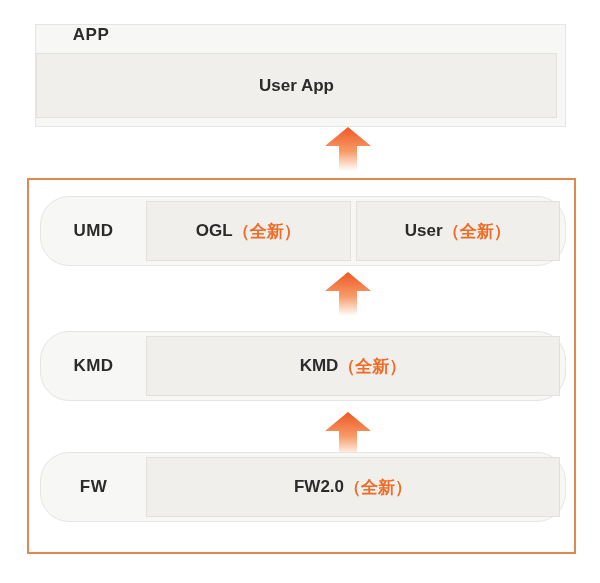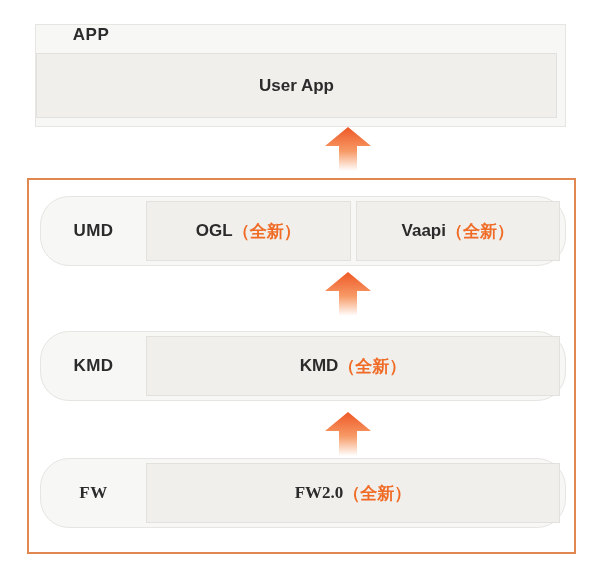--- a/index.html
+++ b/index.html
@@ -67,21 +67,21 @@
     left: 27px; top: 178px;
     width: 549px; height: 376px;
     background: #ffffff;
     border: 2px solid var(--container-border, #e0884f);
   }
   .inner-row { left: 11px; width: 526px; height: 70px; border-radius: 29px; }
   .inner-row .layer-label { width: 105px; }
   .inner-row .boxes { padding: 4px 5px 4px 0; }
   .row-umd { top: 16px; }
   .row-kmd { top: 151px; justify-content: flex-end; }
-  .row-fw  { top: 278px; font-family: Liberation Serif, serif; }
+  .row-fw  { top: 272px; }
 
   .up-arrow { position: absolute; width: 46px; height: 44px; display: block; }
   .arrow-1 { left: 325px; top: 127px; }  
   .arrow-2 { left: 296px; top: 92px; }   
   .arrow-3 { left: 296px; top: 232px; }  
 </style>
 </head>
 <body>
 
 <div class="canvas">
@@ -110,21 +110,21 @@
   <div class="new-stack-container">
 
     <div class="layer-row inner-row row-umd">
       <div class="layer-label">UMD</div>
       <div class="boxes">
         <div class="box">
           <span>OGL</span>
             <span class="suffix">（全新）</span>
         </div>
         <div class="box">
-          <span>Vaapi</span>
+          <span>User</span>
             <span class="suffix">（全新）</span>
         </div>
       </div>
     </div>
 
     <svg class="up-arrow arrow-2" viewBox="0 0 46 44" aria-hidden="true">
       <polygon points="23,0 46,19 32,19 32,44 14,44 14,19 0,19" fill="url(#arrowGrad)"></polygon>
     </svg>
 
     <div class="layer-row inner-row row-kmd">

